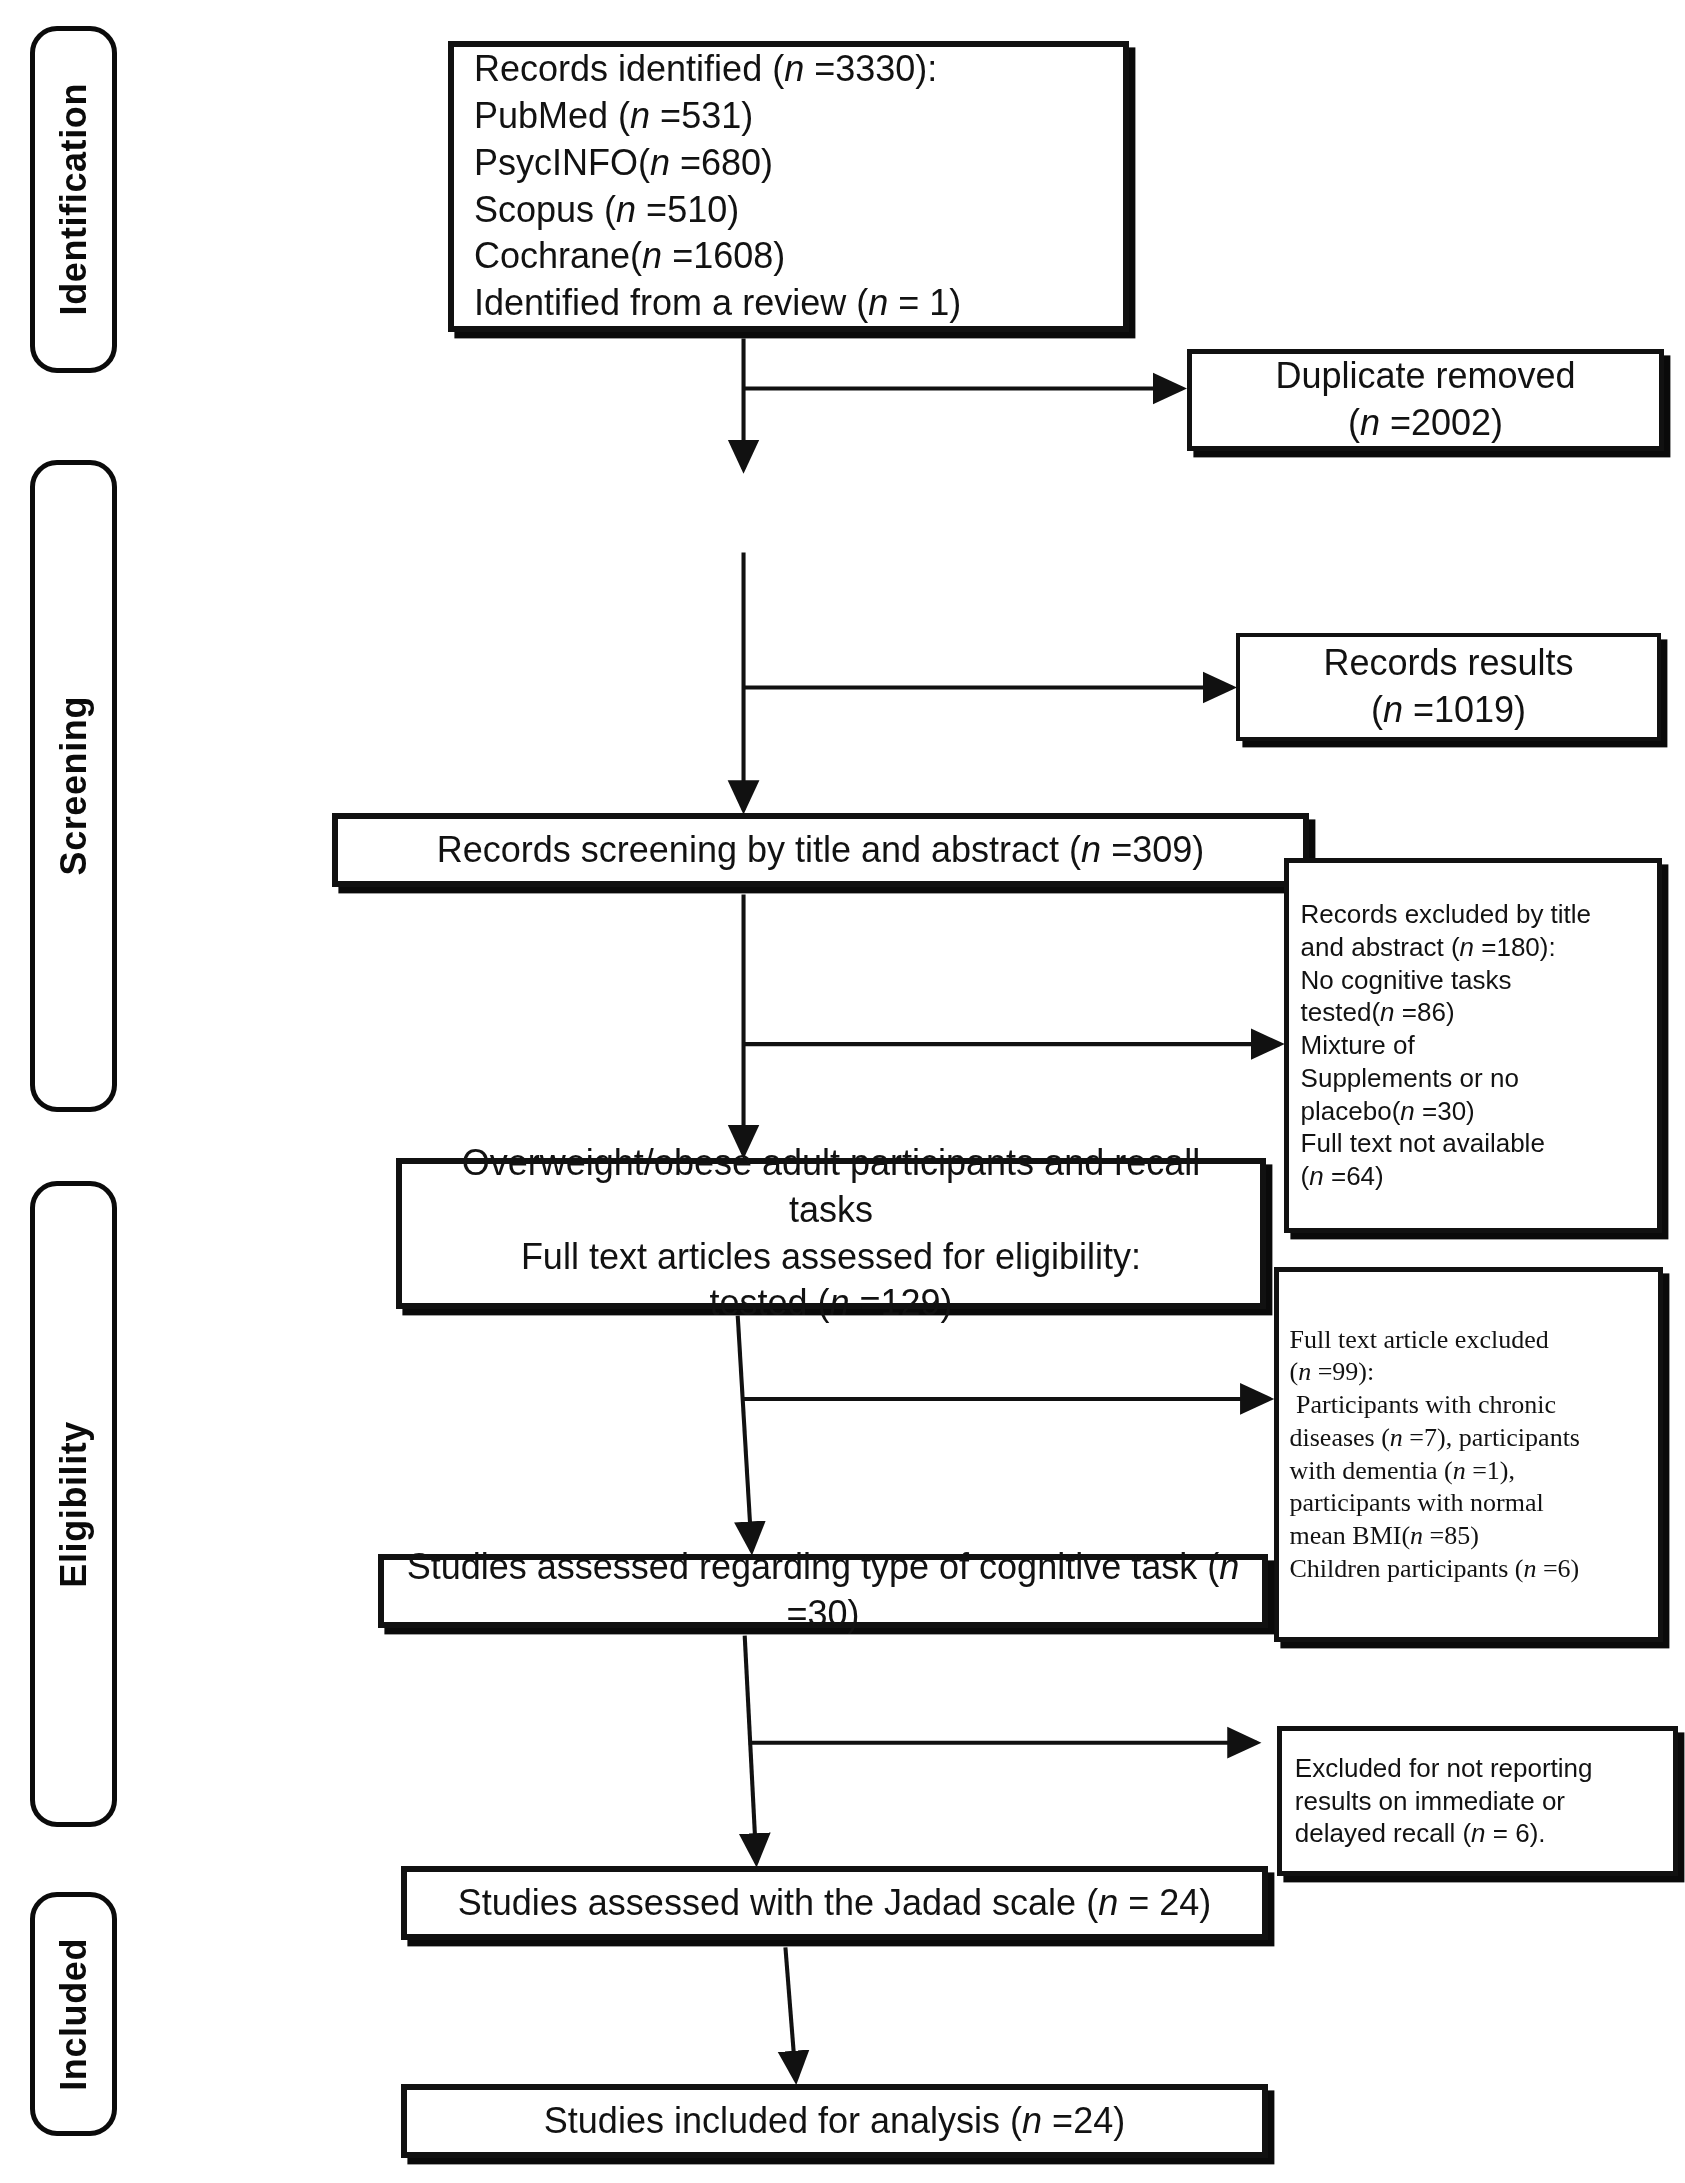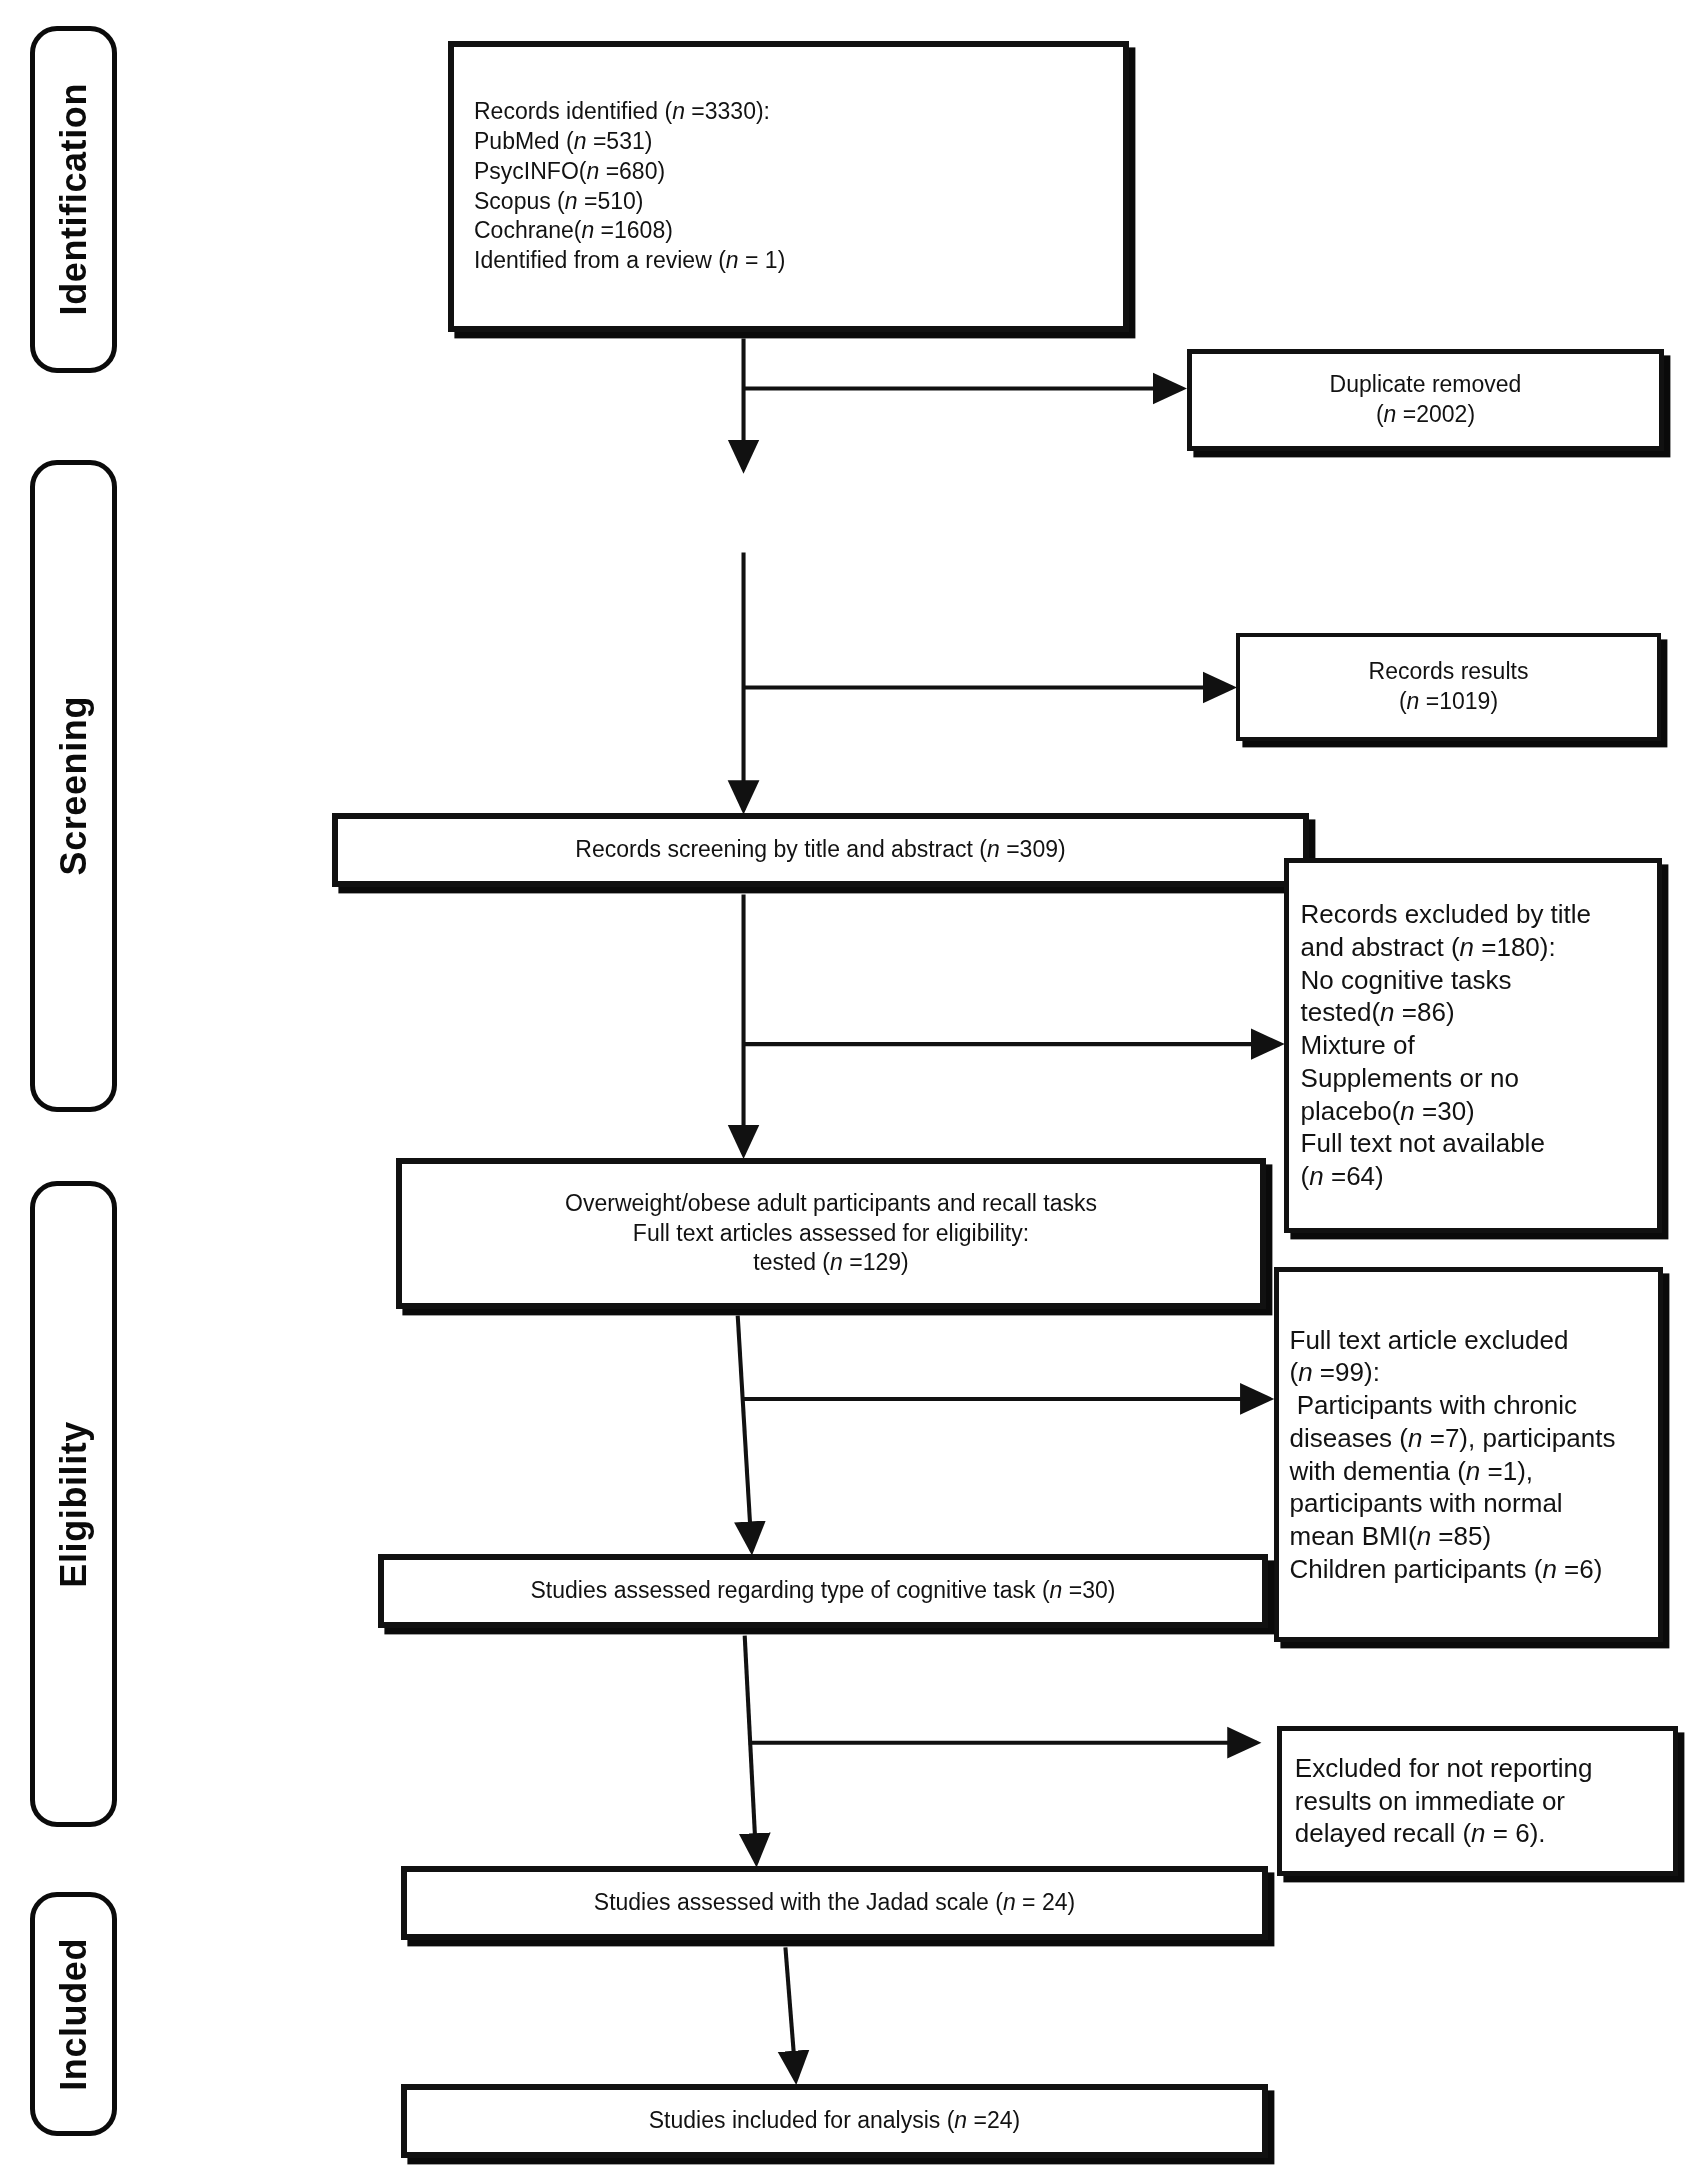--- a/index.html
+++ b/index.html
@@ -52,21 +52,21 @@
   .node .inner {
     position: absolute;
     inset: 0;
     padding: 8.1px 12.8px;
     display: flex;
     flex-direction: column;
     justify-content: center;
     box-sizing: border-box;
   }
   .node .line {
-    font-size: 23px;
+    font-size: 36px;
     line-height: 1.30;
     color: #121212;
     white-space: pre-wrap;
   }
   .node.center .inner { align-items: center; text-align: center; }
   .node.center .line { text-align: center; }
   .node.left .inner { align-items: flex-start; text-align: left; }
 
   .node.side .line { font-size: 26px; line-height: 1.26; }
 
@@ -149,21 +149,21 @@
 
   <div class="node center" style="left:396px; top:1158px; width:870px; height:151px; border-width:6.4px;">
     <div class="inner">
       <div class="line">Overweight/obese adult participants and recall tasks</div>
       <div class="line">Full text articles assessed for eligibility:</div>
       <div class="line">tested (<i>n</i> =129)</div>
     </div>
   </div>
 
   <div class="node left side" style="left:1274px; top:1267px; width:389px; height:375px; border-width:5.8px;">
-    <div class="inner" style="padding:8.1px 10.5px;">
+    <div class="inner" style="padding:8.1px 10.5px;font-family:Liberation Serif, serif;">
       <div class="line">Full text article excluded</div>
       <div class="line">(<i>n</i> =99):</div>
       <div class="line"> Participants with chronic</div>
       <div class="line">diseases (<i>n</i> =7), participants</div>
       <div class="line">with dementia (<i>n</i> =1),</div>
       <div class="line">participants with normal</div>
       <div class="line">mean BMI(<i>n</i> =85)</div>
       <div class="line">Children participants (<i>n</i> =6)</div>
     </div>
   </div>

